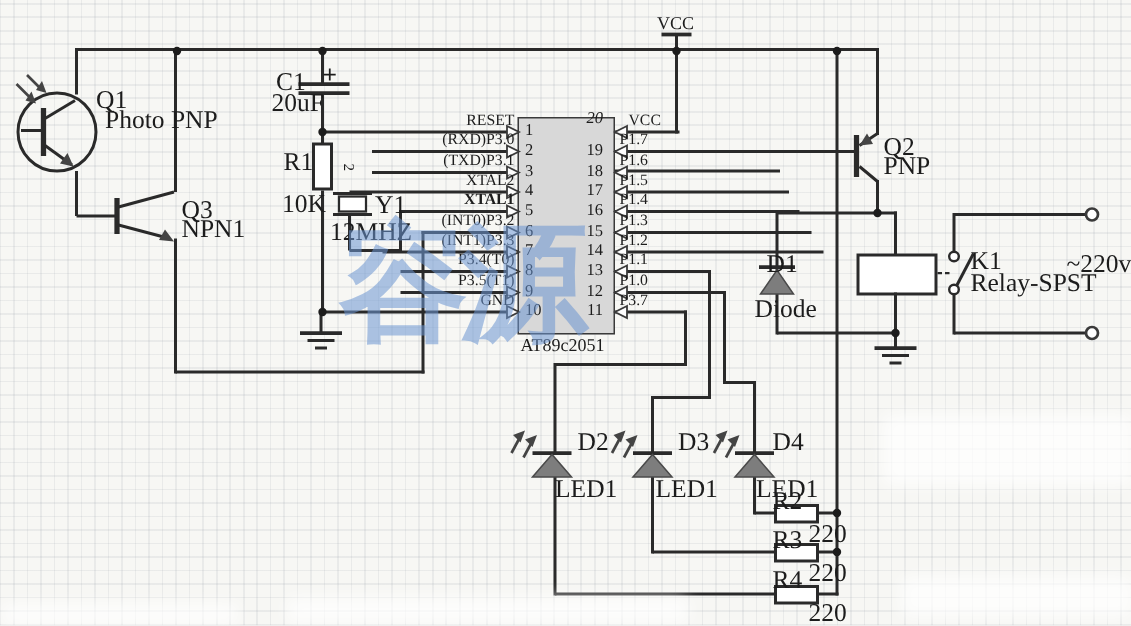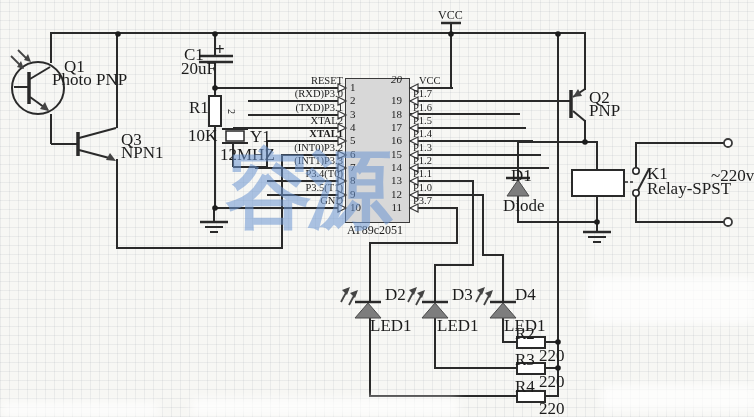--- a/index.html
+++ b/index.html
@@ -238,21 +238,21 @@
         <circle cx="215" cy="208" r="2.8"></circle>
       <circle cx="585" cy="142" r="2.8"></circle>
         <circle cx="597" cy="222" r="2.8"></circle>
       <circle cx="558" cy="342" r="2.8"></circle>
         <circle cx="558" cy="368" r="2.8"></circle>
     </g>
   </svg>
 
   <span class="lbl" style="left:438px;top:9px;font-size:12px;">VCC</span>
   <span class="lbl" style="left:64px;top:58px;">Q1</span>
-  <span class="lbl" style="left:52px;top:71px;">Photo PNP</span>
+  <span class="lbl" style="left:70px;top:71px;">Photo PNP</span>
   <span class="lbl" style="left:121px;top:131px;">Q3</span>
   <span class="lbl" style="left:121px;top:144px;">NPN1</span>
   <span class="lbl" style="left:184px;top:46px;">C1</span>
   <span class="lbl" style="left:181px;top:60px;">20uF</span>
   <span class="lbl" style="left:215px;top:41px;font-weight:bold;">+</span>
   <span class="lbl" style="left:189px;top:99px;">R1</span>
   <span class="lbl" style="left:188px;top:127px;">10K</span>
   <span class="lbl" style="left:250px;top:128px;">Y1</span>
   <span class="lbl" style="left:220px;top:146px;">12MHZ</span>
   <span class="lbl rot90" style="left:236px;top:109px;font-size:10px;">2</span>

